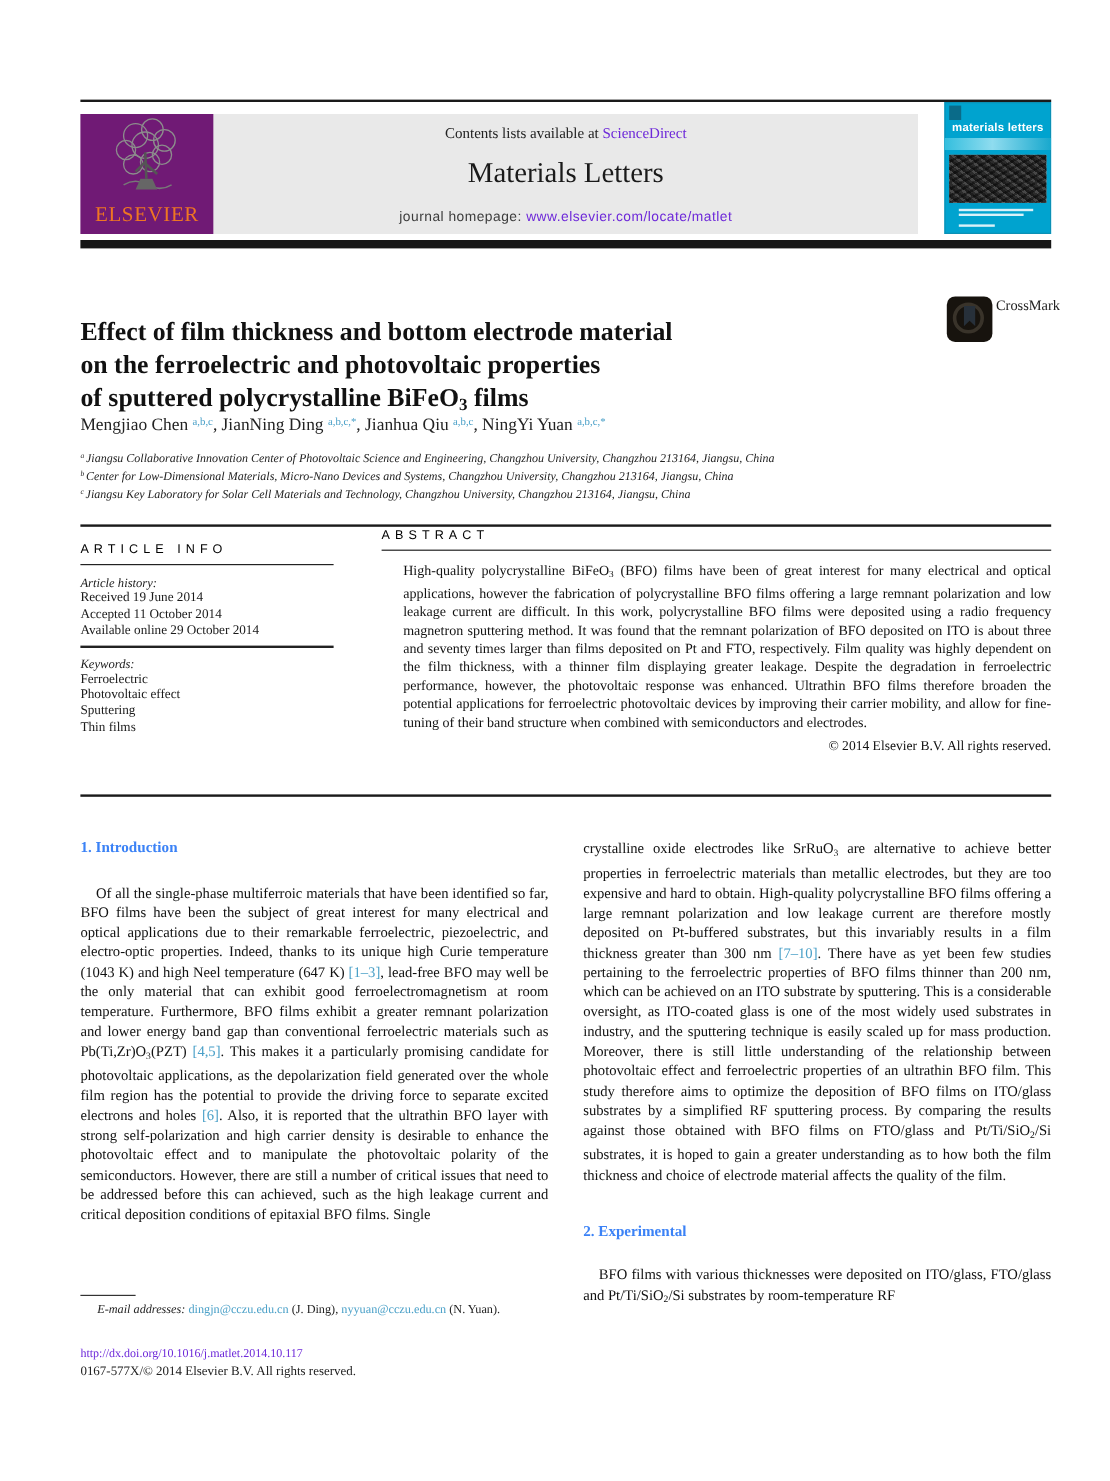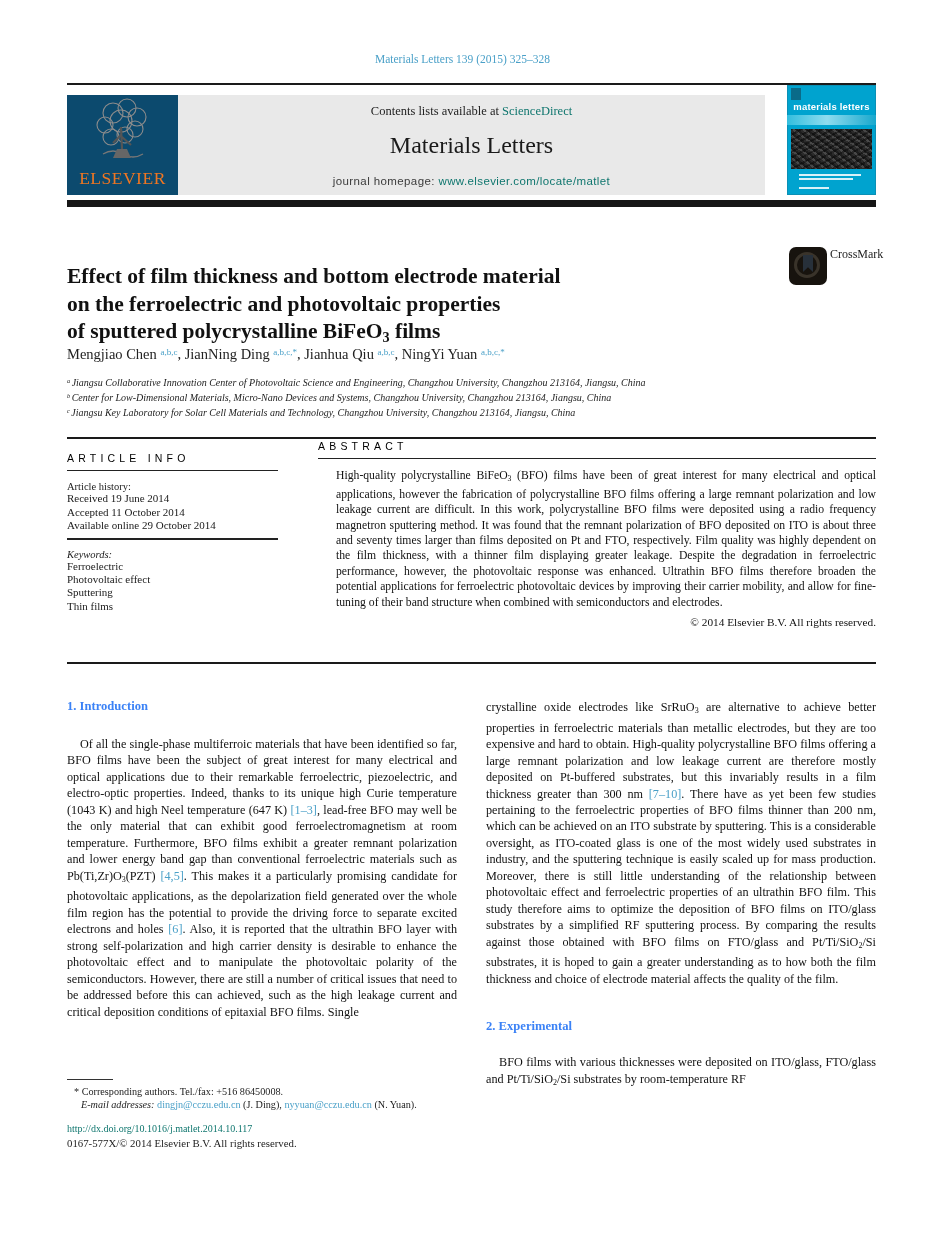--- a/index.html
+++ b/index.html
@@ -5,29 +5,29 @@
   html,body{margin:0;padding:0;background:#ffffff;}
   .page{position:relative;width:925px;height:1234px;background:#fff;overflow:hidden;
         font-family:"Liberation Serif",serif;color:#1a1a1a;}
 
   
   .citation{position:absolute;top:53px;left:0;width:100%;text-align:center;
             font-size:11.5px;color:#4aa0c8;}
 
   
   .top-rule{position:absolute;left:67px;top:83px;width:809px;height:2px;background:#1a1a1a;}
-  .logo-box{position:absolute;left:67px;top:95px;width:111px;height:100px;background:#0c4a6e;
+  .logo-box{position:absolute;left:67px;top:95px;width:111px;height:100px;background:#701a75;
             display:flex;flex-direction:column;align-items:center;justify-content:flex-start;}
   .logo-box svg{display:block;margin-top:2px;}
   .elsevier-word{font-family:"Liberation Serif",serif;font-size:17.5px;color:#ef7622;
                  letter-spacing:.5px;margin-top:1px;}
   .masthead{position:absolute;left:178px;top:95px;width:587px;height:100px;background:#e9e9e9;
             text-align:center;}
   .contents-line{font-size:12.5px;margin-top:9px;color:#222;}
-  .link{color:#0f766e;text-decoration:none;cursor:pointer;text-align:center;}
+  .link{color:#6d28d9;text-decoration:none;cursor:pointer;text-align:center;}
   .journal-name{font-size:24px;color:#1a1a1a;margin-top:13px;}
   .homepage-line{font-family:"Liberation Sans",sans-serif;font-size:11.5px;color:#3c3c3c;
                  letter-spacing:.4px;margin-top:16px;}
   
   .cover{position:absolute;left:787px;top:85px;width:89px;height:110px;background:#00a3cf;
          overflow:hidden;box-shadow:0 0 0 1px #0b90b5 inset;}
   .cover-logo{position:absolute;left:4px;top:3px;width:10px;height:12px;background:#0d5d77;
               opacity:.8;}
   .cover-title{position:absolute;left:0;top:16px;width:100%;text-align:center;
                font-family:"Liberation Sans",sans-serif;font-weight:bold;font-size:9.5px;
@@ -61,21 +61,21 @@
   .mid-rule{position:absolute;left:67px;top:437px;width:809px;height:2px;background:#1a1a1a;}
   .bottom-abs-rule{position:absolute;left:67px;top:662px;width:809px;height:1.5px;background:#1a1a1a;}
 
   
   .info-col{position:absolute;left:67px;top:452px;width:240px;}
   .abs-col{position:absolute;left:318px;top:440px;width:558px;}
   .block-heading{font-family:"Liberation Sans",sans-serif;font-size:10.5px;color:#000;
                  letter-spacing:4.2px;}
   .info-rule{width:211px;height:1.2px;background:#222;margin-top:6px;}
   .abs-rule{width:558px;height:1.2px;background:#222;margin-top:6px;}
-  .hist-label{font-size:10.5px;margin-top:10px;}
+  .hist-label{font-style:italic;font-size:10.5px;margin-top:10px;}
   .hist-line{font-size:11px;line-height:13.4px;}
   .kw-label{font-style:italic;font-size:10.5px;margin-top:9px;}
   .abs-text{margin-top:9px;font-size:11.7px;line-height:15.4px;text-align:justify;color:#111;margin-left:18px;}
   .abs-copy{margin-top:6px;font-size:11.3px;text-align:right;color:#111;}
 
   
   .col-left{position:absolute;left:67px;top:699px;width:390px;}
   .col-right{position:absolute;left:486px;top:699px;width:390px;}
   .sec-head{font-size:12.6px;font-weight:bold;color:#3b82f6;margin:0;}
   .body-par{margin:0;font-size:12.2px;line-height:16.45px;text-align:justify;color:#111;}
@@ -97,21 +97,20 @@
   .rt-sub{font-size:.66em;vertical-align:-0.28em;}
   .rt-sup{font-size:.62em;vertical-align:.45em;}
   .rt-supl{font-size:.62em;vertical-align:.45em;color:#4aa0c8;}
   .rt-i{font-style:italic;}
 </style>
 </head>
 <body>
 
 <div class="page">
 
-  <div class="citation">Materials Letters 139 (2015) 325–328</div>
 
   <div class="top-rule"></div>
 
   <div class="logo-box">
     <span>
       <svg width="64" height="70" viewBox="0 0 64 70">
         <g fill="none" stroke="#8c8c8c" stroke-width="1.1">
           <circle cx="22" cy="16" r="10"></circle>
             <circle cx="36" cy="11" r="9"></circle>
           <circle cx="46" cy="20" r="9"></circle>
@@ -204,20 +203,19 @@
   </div>
 
   <div class="col-right">
     <p class="body-par"><span>crystalline oxide electrodes like SrRuO</span><span class="rt-sub">3</span><span> are alternative to achieve better properties in ferroelectric materials than metallic electrodes, but they are too expensive and hard to obtain. High-quality polycrystalline BFO films offering a large remnant polarization and low leakage current are therefore mostly deposited on Pt-buffered substrates, but this invariably results in a film thickness greater than 300 nm </span><span class="rt-link">[7–10]</span><span>. There have as yet been few studies pertaining to the ferroelectric properties of BFO films thinner than 200 nm, which can be achieved on an ITO substrate by sputtering. This is a considerable oversight, as ITO-coated glass is one of the most widely used substrates in industry, and the sputtering technique is easily scaled up for mass production. Moreover, there is still little understanding of the relationship between photovoltaic effect and ferroelectric properties of an ultrathin BFO film. This study therefore aims to optimize the deposition of BFO films on ITO/glass substrates by a simplified RF sputtering process. By comparing the results against those obtained with BFO films on FTO/glass and Pt/Ti/SiO</span><span class="rt-sub">2</span><span>/Si substrates, it is hoped to gain a greater understanding as to how both the film thickness and choice of electrode material affects the quality of the film.</span></p>
     <h2 class="sec-head second">2. Experimental</h2>
     <p class="body-par indent" style="margin-top:20px;"><span>BFO films with various thicknesses were deposited on ITO/glass, FTO/glass and Pt/Ti/SiO</span><span class="rt-sub">2</span><span>/Si substrates by room-temperature RF</span></p>
   </div>
 
   <div class="footnote">
     <div class="fn-rule"></div>
-    <div class="fn-l1">* Corresponding authors. Tel./fax: +516 86450008.</div>
     <div class="fn-l2"><span class="rt-i">E-mail addresses: </span><span class="rt-link">dingjn@cczu.edu.cn</span><span> (J. Ding), </span><span class="rt-link">nyyuan@cczu.edu.cn</span><span> (N. Yuan).</span></div>
   </div>
 
   <div class="doi-line link">http://dx.doi.org/10.1016/j.matlet.2014.10.117</div>
   <div class="issn-line">0167-577X/© 2014 Elsevier B.V. All rights reserved.</div>
 
 </div>
 
 </body></html>

